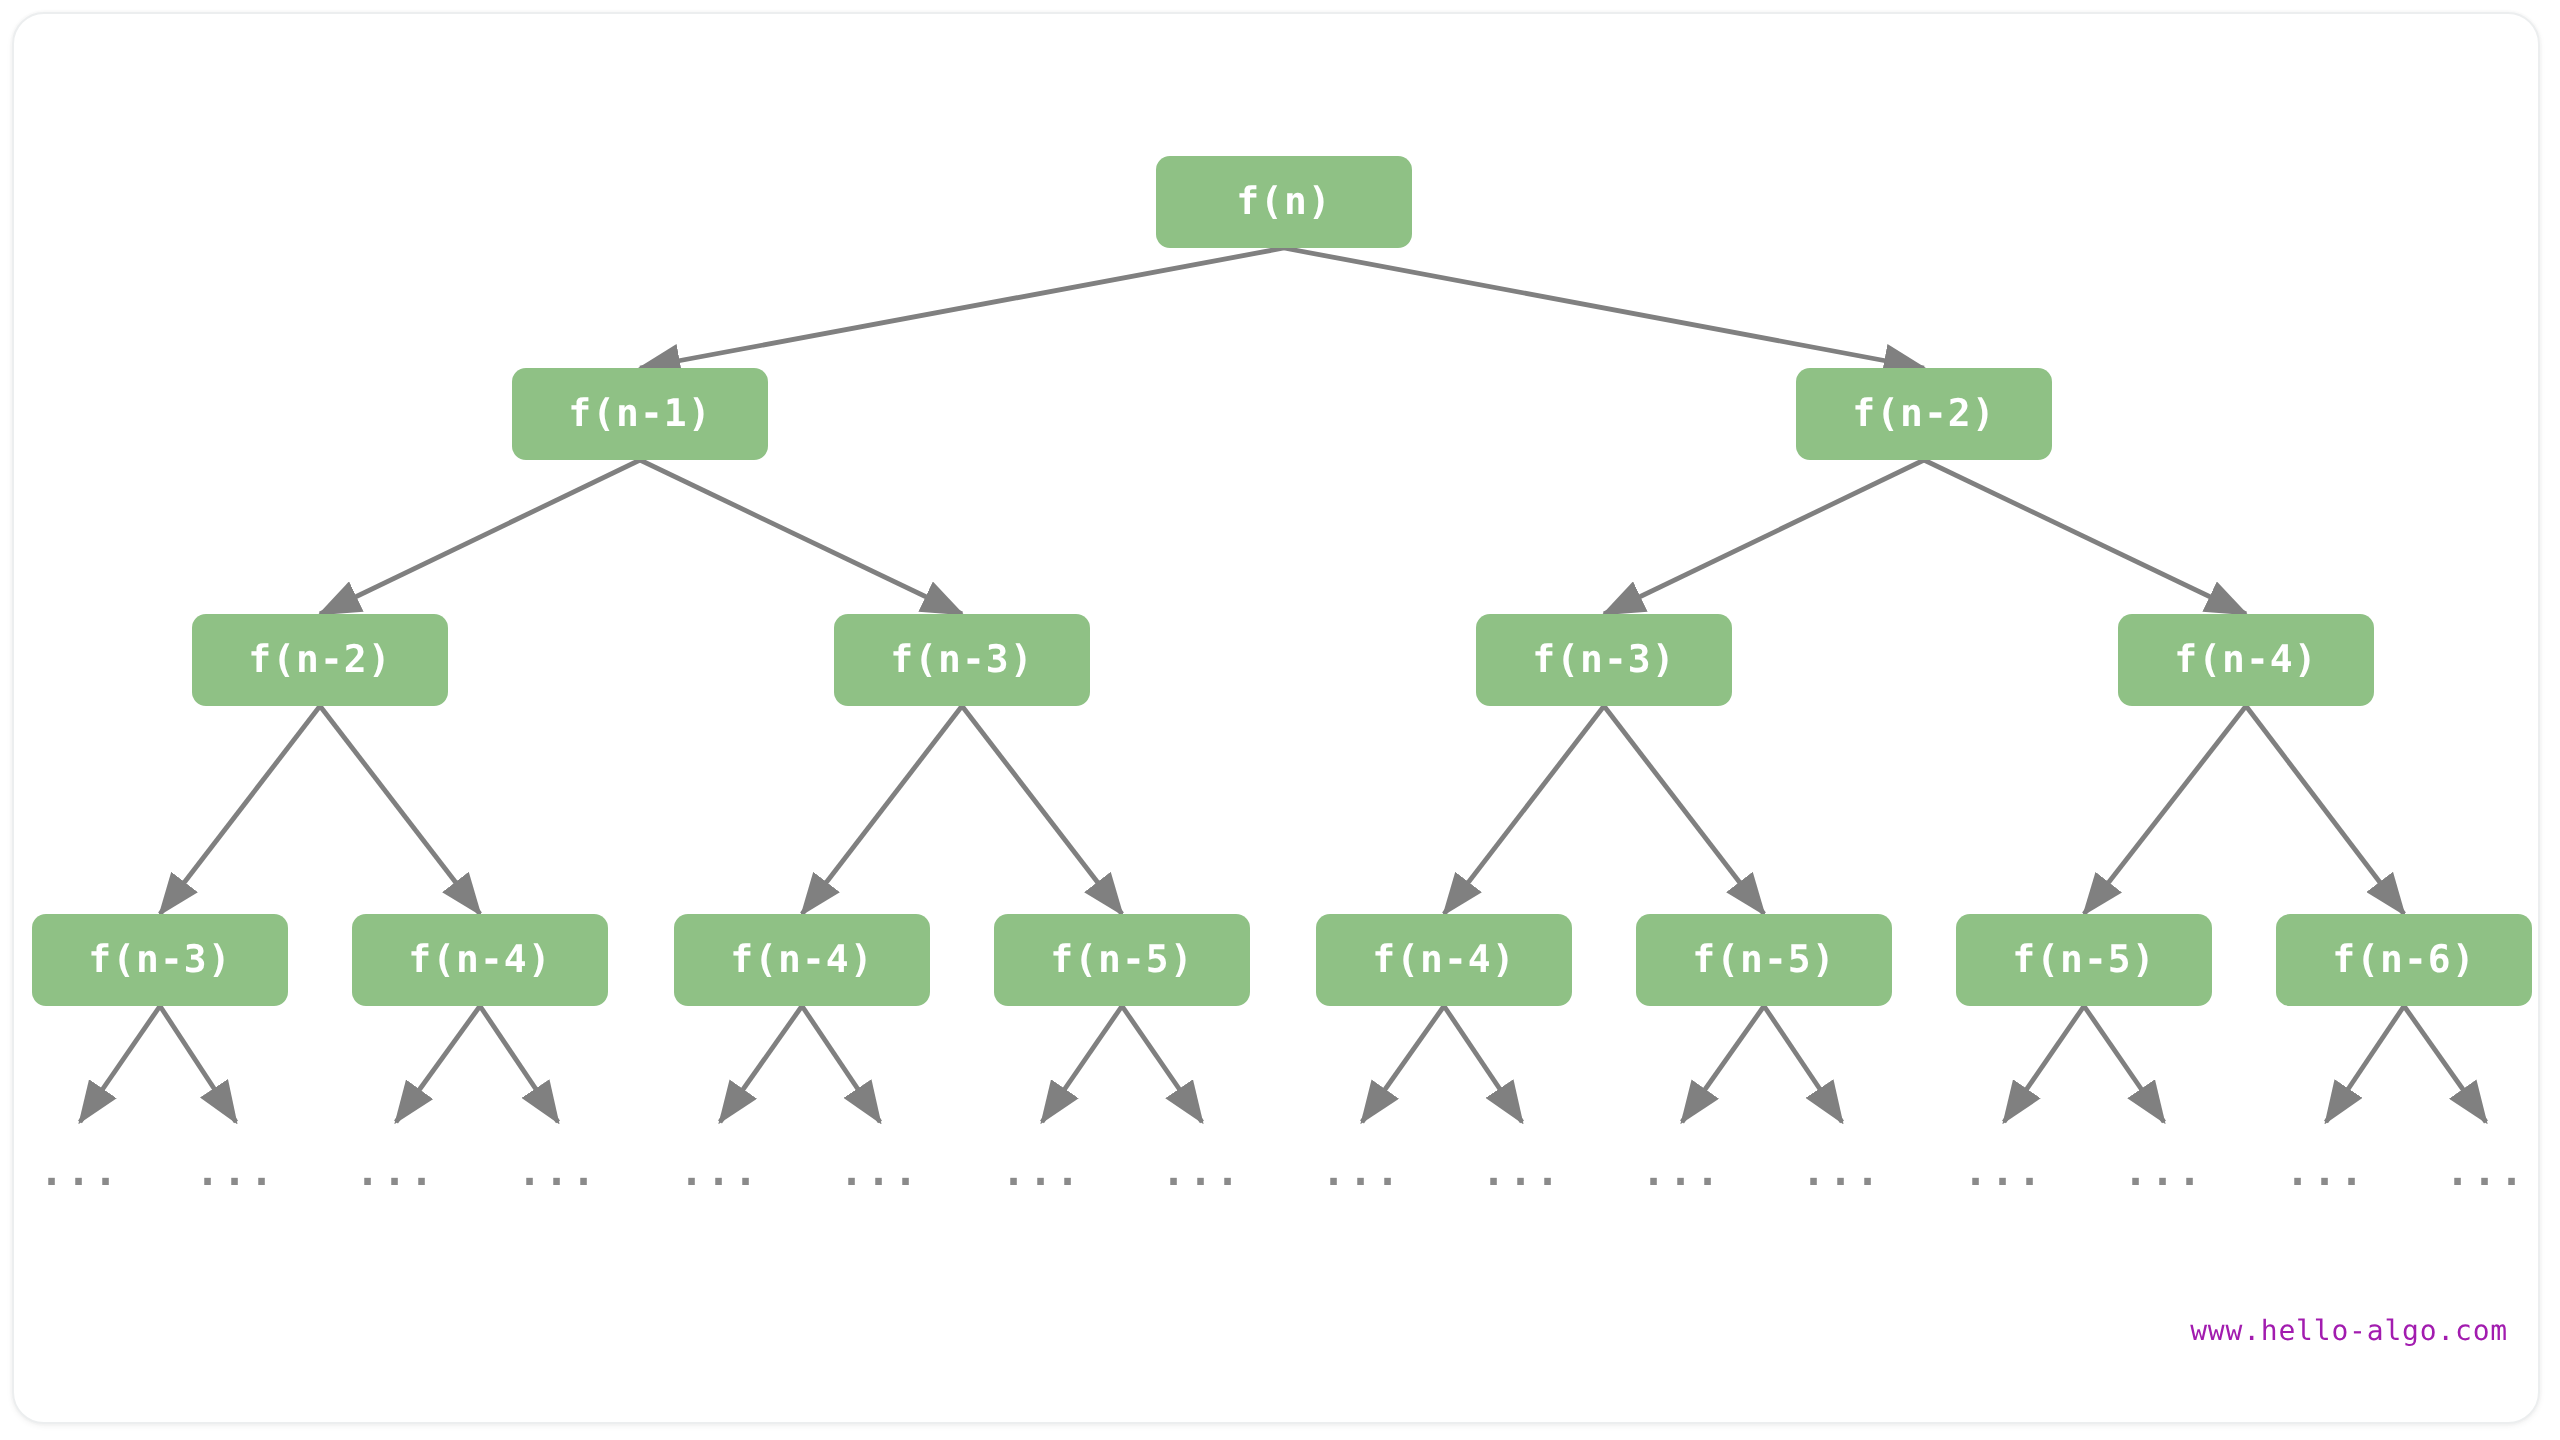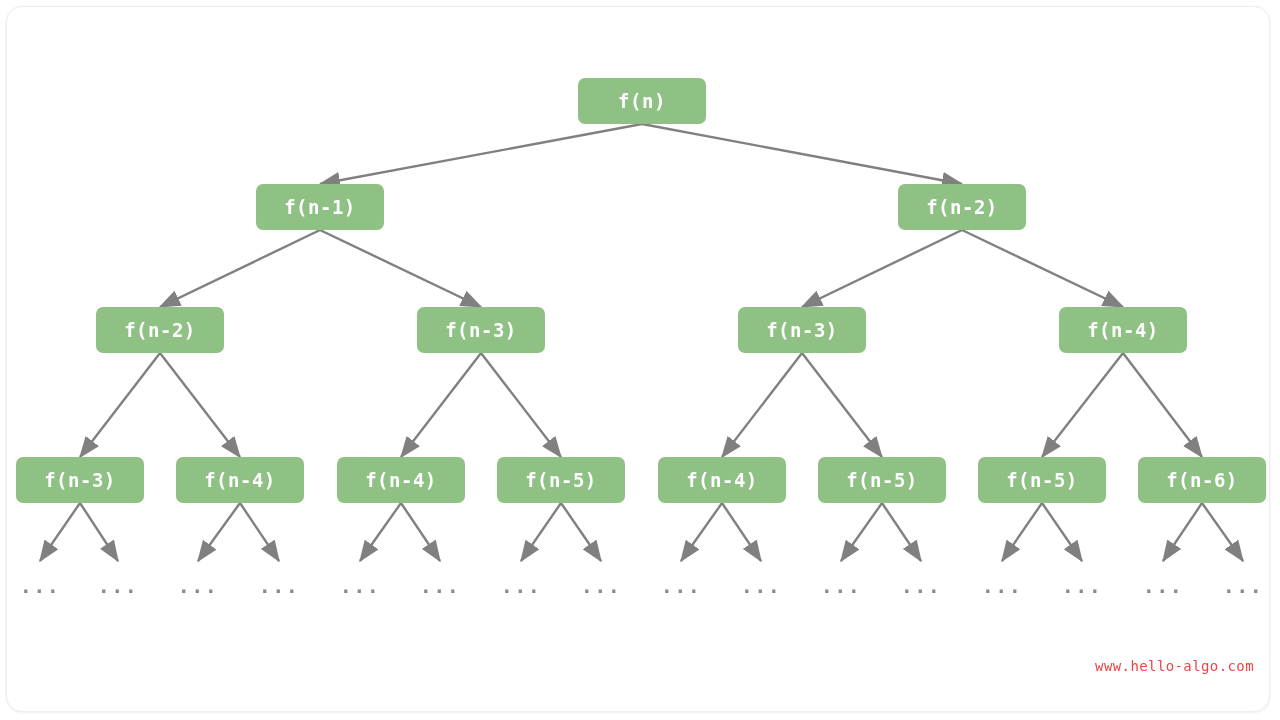--- a/index.html
+++ b/index.html
@@ -69,21 +69,21 @@
     dominant-baseline: middle;
     letter-spacing: 1.5px;
   }
 
   .watermark {
     position: absolute;
     right: 26px;
     bottom: 18px;
     font-family: "DejaVu Sans Mono", "Liberation Mono", monospace;
     font-size: 14px;
-    color: #ef4444;
+    color: #a21caf;
     letter-spacing: 0.4px;
     white-space: nowrap;
   }
 </style>
 </head>
 <body>
 
 <div id="canvas">
 
   <div class="card-frame"></div>

